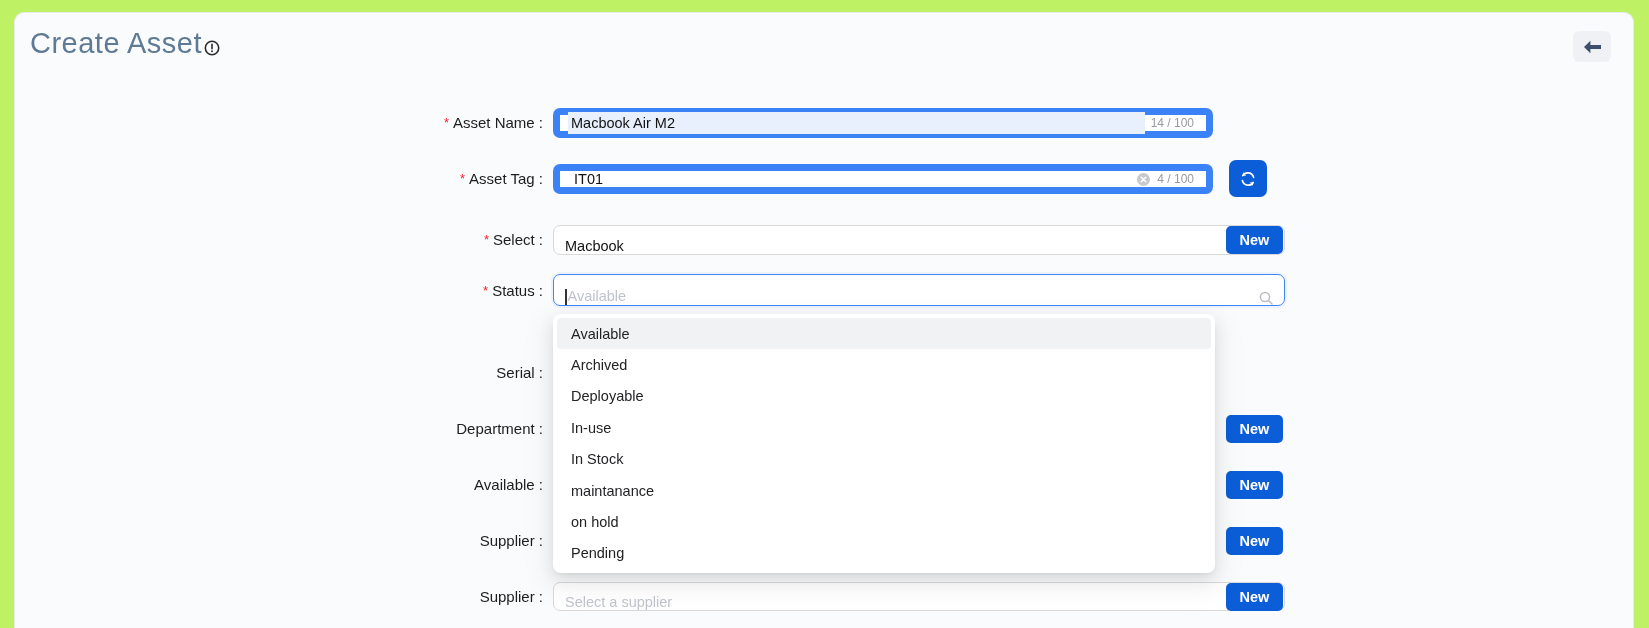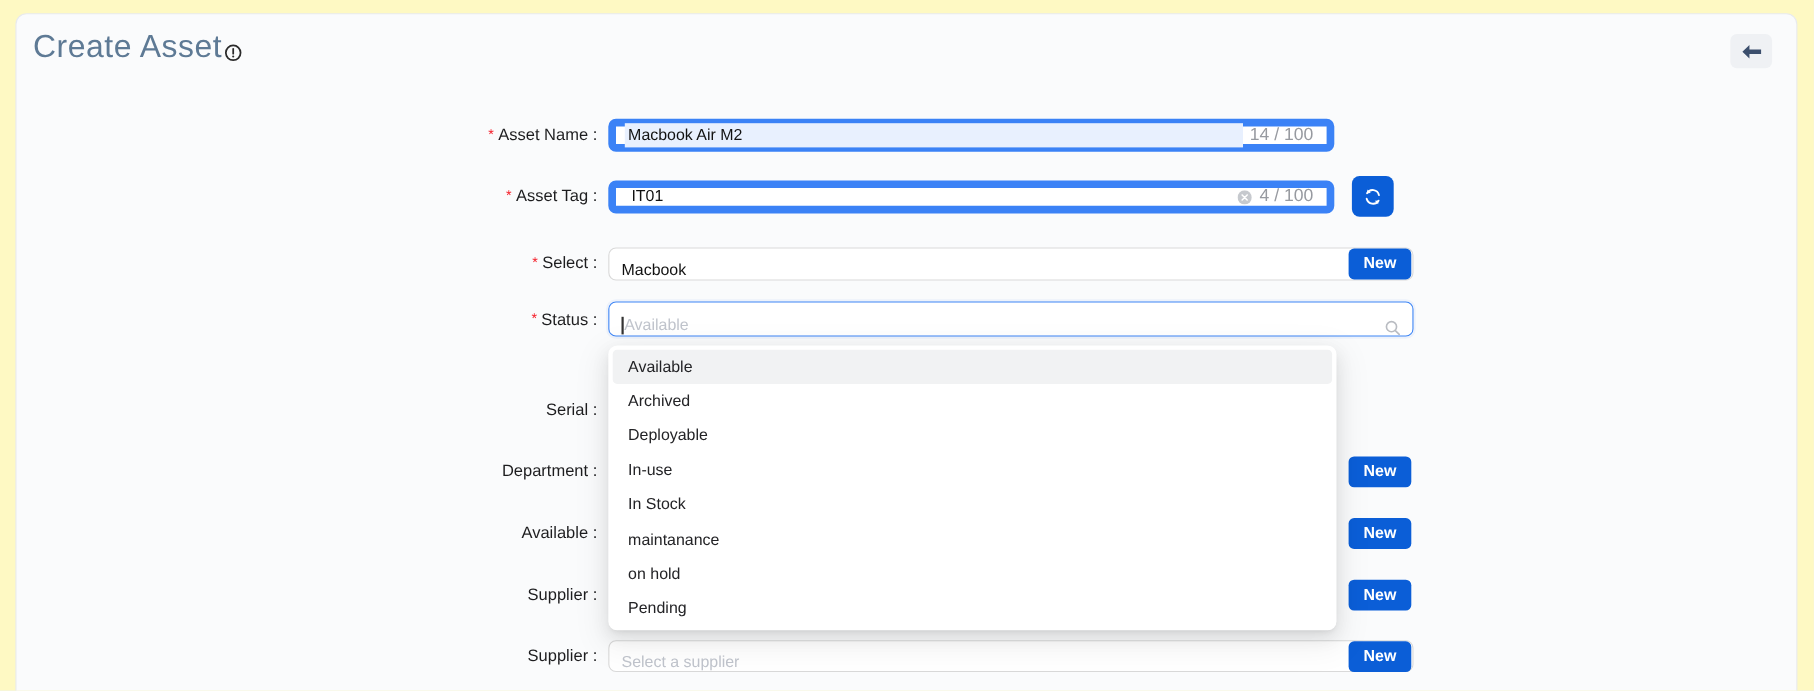--- a/index.html
+++ b/index.html
@@ -1,17 +1,17 @@
 <!DOCTYPE html>
 <html style="--primary: #0b5ed7; --focus: #3f86f5; --autofill: #e8f0fe; --required: #f5222d;"><head>
 <meta charset="utf-8">
 <style>
   * { margin:0; padding:0; box-sizing:border-box; }
   html,body { background:#eef0f2; font-family:"Liberation Sans", sans-serif; }
-  .page { position:relative; width:1649px; height:628px; overflow:hidden; background:#fef9c3; }
+  .page { position:relative; width:1649px; height:628px; overflow:hidden; background:#bef264; }
 
   .card { position:absolute; left:14px; top:12px; width:1620px; height:640px;
           background:#fafbfc; border:1px solid #e8eaed; border-radius:10px; }
 
   .page-title { position:absolute; left:30px; top:27px; font-size:29px; font-weight:300;
                 color:#5e7a95; letter-spacing:.5px; }
   .info-icon { position:absolute; left:204px; top:40px; width:16px; height:16px; }
   .back-btn { position:absolute; left:1573px; top:31px; width:38px; height:31px;
               background:#eff1f4; border:none; border-radius:6px; cursor:pointer;
               display:flex; align-items:center; justify-content:center; }
@@ -21,21 +21,21 @@
   .req { color:var(--required); font-size:13px; margin-right:4px; position:relative; top:-1px; }
 
   .input-wrap { position:absolute; left:553px; width:660px; height:30px; background:#fff;
                 border:7px solid #3b82f6; border-radius:7px; display:flex; align-items:center;
                 padding:0 12px 0 8px; }
   .input-wrap input { border:none; outline:none; flex:1 1 auto; height:22px; font-size:14.5px;
                       color:#111; background:transparent; padding-left:3px;
                       font-family:"Liberation Sans", sans-serif; }
   .autofill input { background:var(--autofill); }
   .suffix { flex:0 0 auto; display:flex; align-items:center; gap:7px; margin-left:6px; }
-  .counter { font-size:16px; color:#979aa0; white-space:nowrap; }
+  .counter { font-size:12px; color:#979aa0; white-space:nowrap; }
 
   .select { position:absolute; left:553px; width:732px; height:30px; background:#fff;
             border:1px solid #d9d9d9; border-radius:7px; display:flex; align-items:flex-end;
             justify-content:space-between; padding:0 11px; cursor:pointer; }
   .select .val { font-size:14.5px; color:#111; }
   .select .ph  { font-size:14.5px; color:#c0c4cc; }
   .select-focus { border:1.5px solid var(--focus); height:32px;
                   box-shadow:0 0 0 2px rgba(30,110,240,.06); }
   .caret-bar { display:inline-block; width:1.5px; height:16px; background:#333;
                margin-right:1px; vertical-align:middle; }

